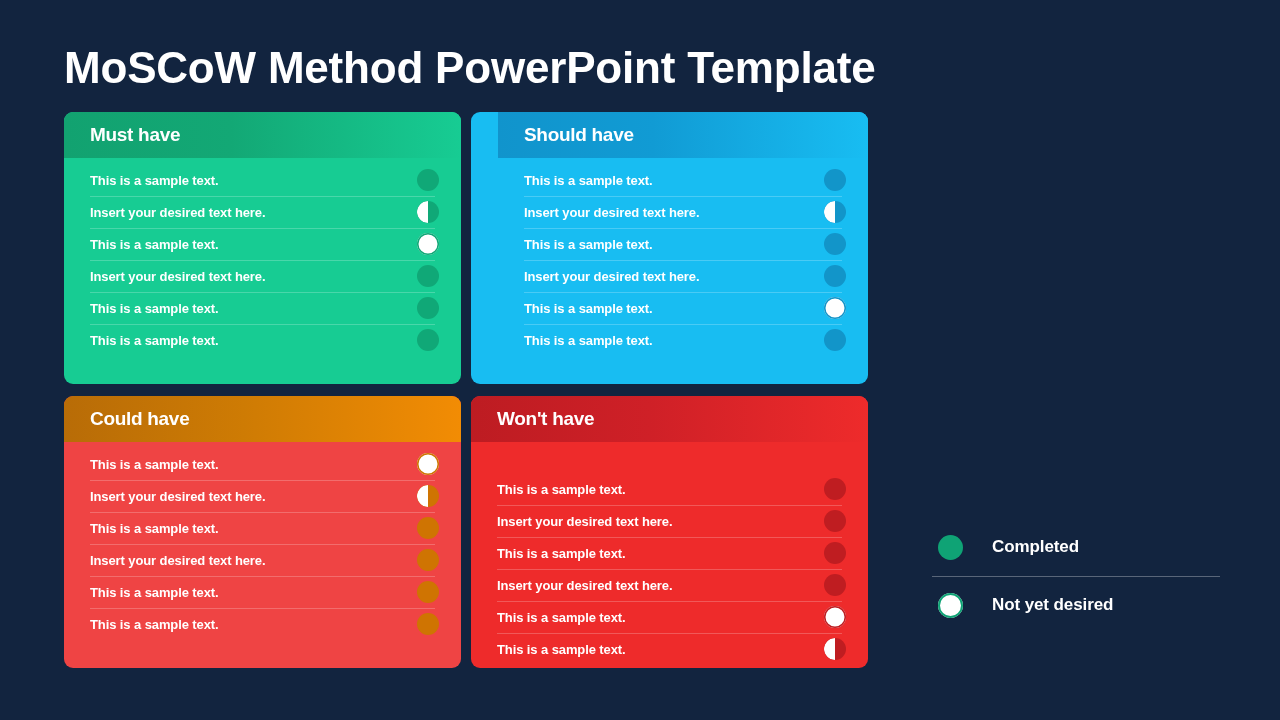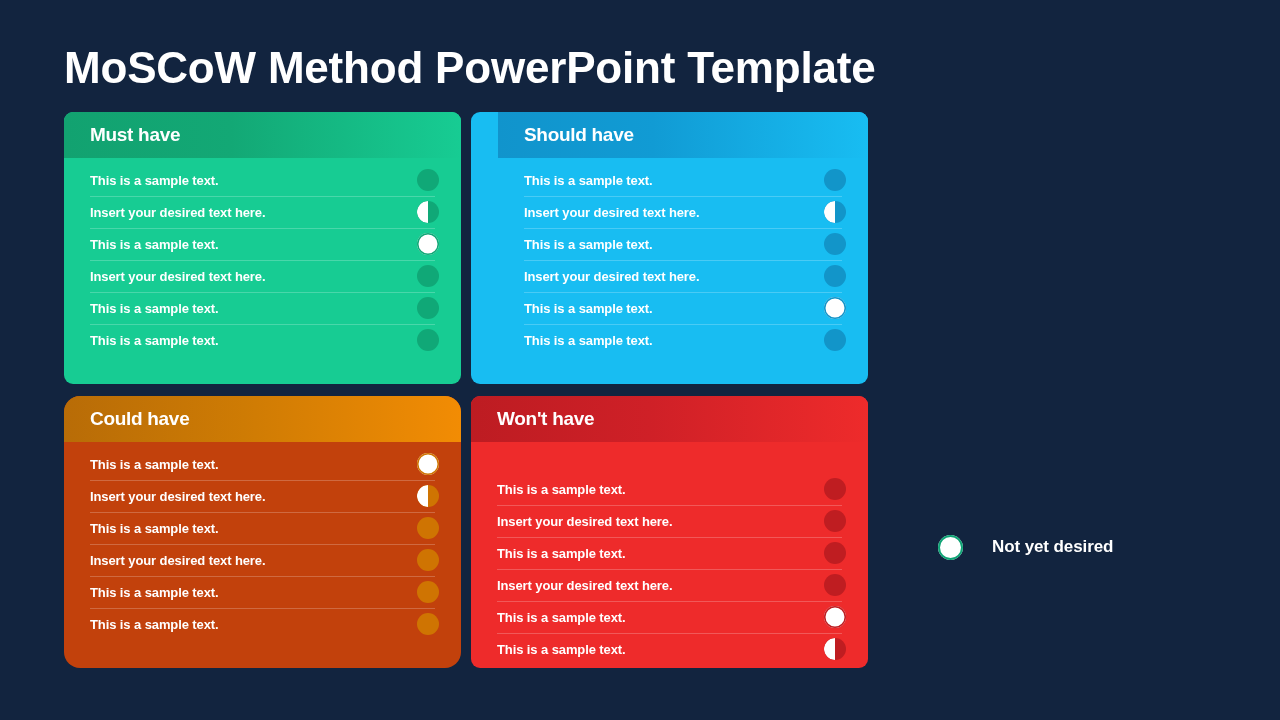--- a/index.html
+++ b/index.html
@@ -123,22 +123,21 @@
   }
   .card.should {
     background:#18bdf2;
     padding-left:27px;
     --dot-done:#1295c9;
   }
   .card.should .card-header {
     background:linear-gradient(to right,#1194cc 0%,#119bd4 42%,#18bdf2 100%);
   }
   .card.could {
-    background:#c2410c;
-    border-radius:16px;
+    background:#ef4444;
     --dot-done:#cf7402;
   }
   .card.could .card-header {
     background:linear-gradient(to right,#b86c07 0%,#ce7b04 45%,#f28c04 100%);
   }
   .card.wont {
     background:#ee2b2b;
     gap:25px;
     --dot-done:#bf1d21;
   }
@@ -327,16 +326,20 @@
         <span class="row-text">This is a sample text.</span>
         <span class="dot inprogress"></span>
       </div>
     </div>
   </div>
 
 </div>
 
 <div id="legend">
   <div class="legend-item">
+    <span class="legend-dot completed"></span>
+    <span class="legend-label">Completed</span>
+  </div>
+  <div class="legend-item">
     <span class="legend-dot notstarted"></span>
     <span class="legend-label">Not yet desired</span>
   </div>
 </div>
 
 </body></html>

